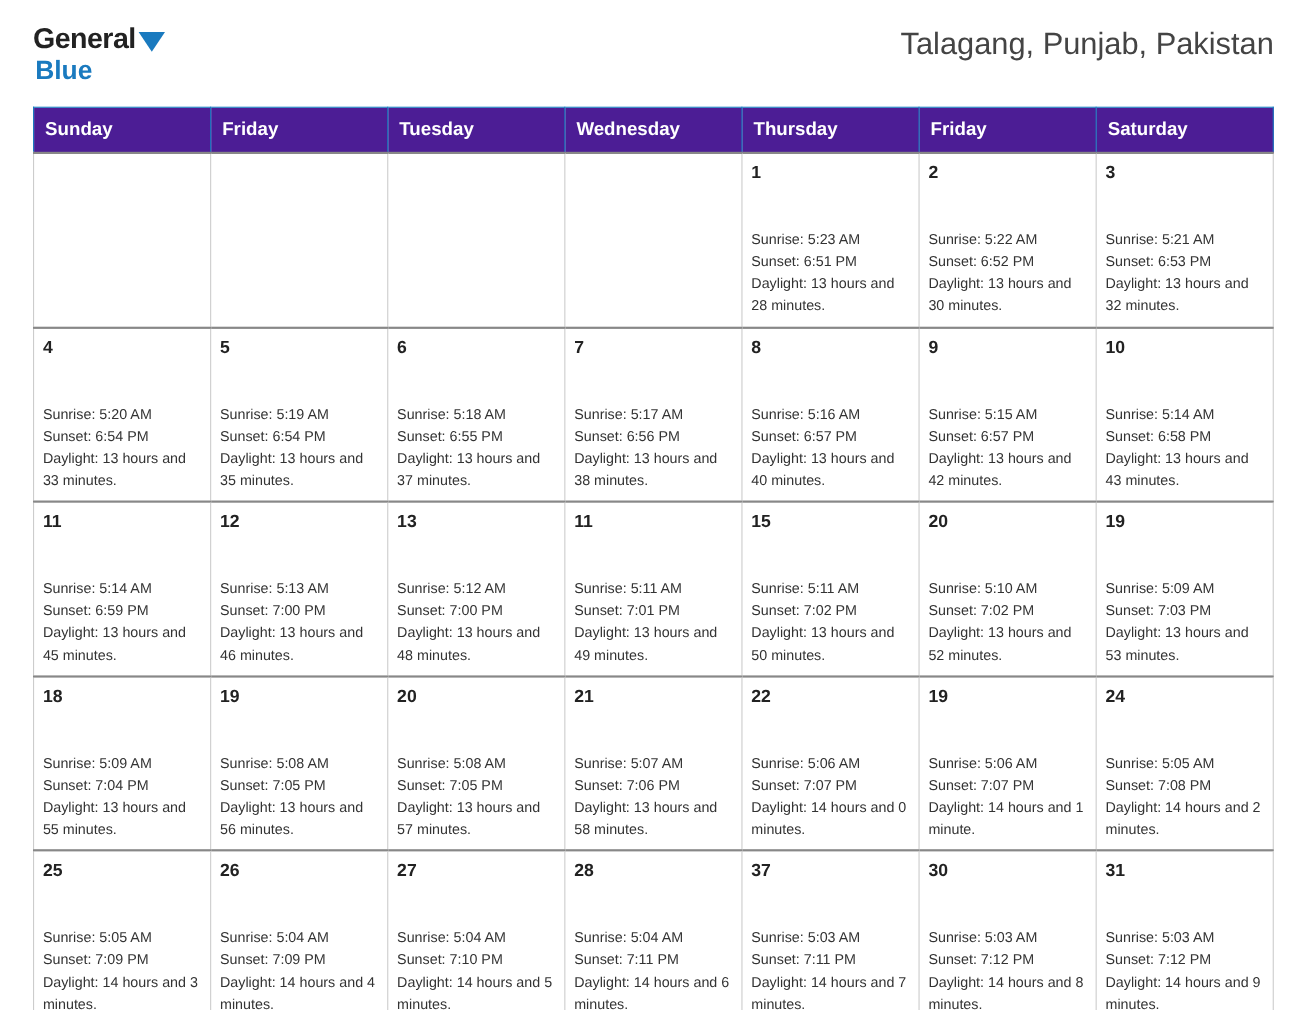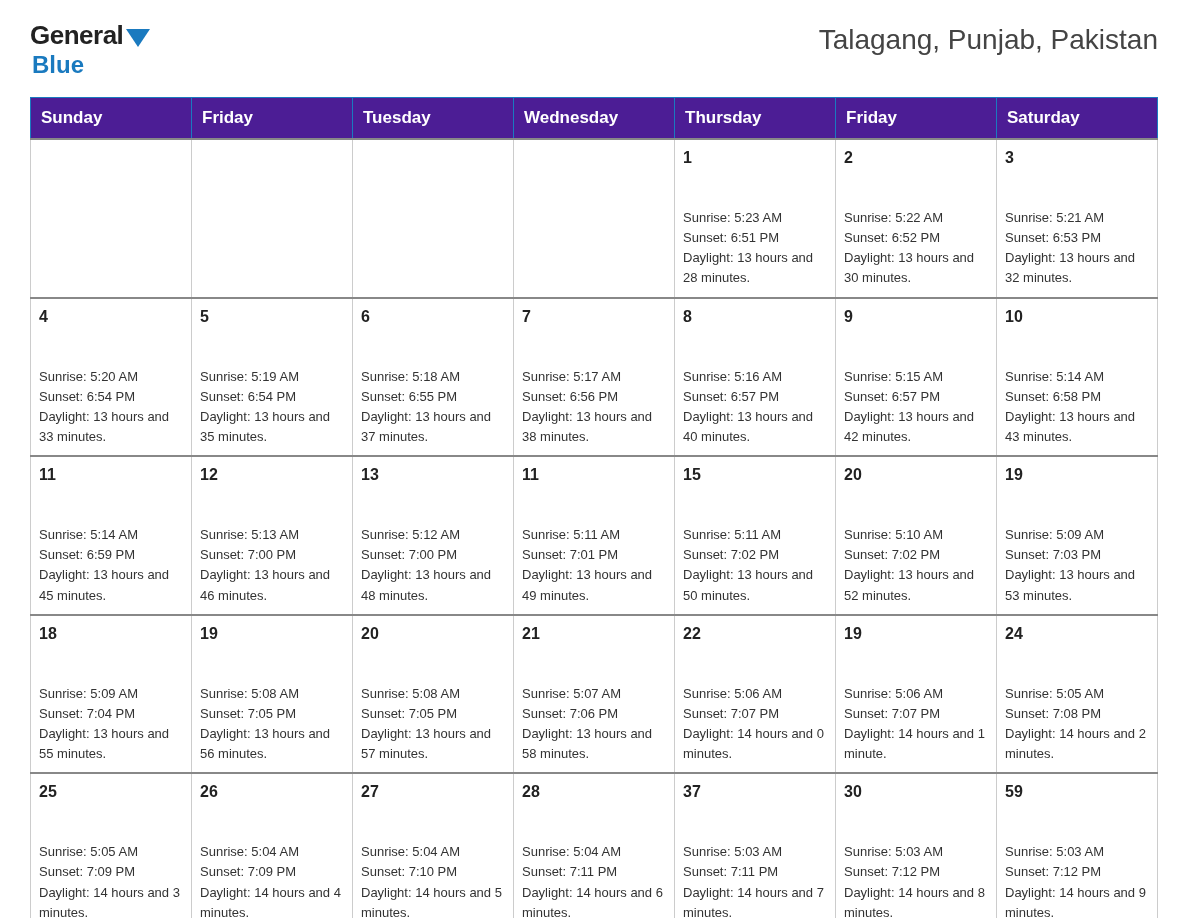--- a/index.html
+++ b/index.html
@@ -266,18 +266,18 @@
         </td>
         <td>
           <span class="day-number">37</span>
           <div class="day-info">Sunrise: 5:03 AM<br>Sunset: 7:11 PM<br>Daylight: 14 hours and 7 minutes.</div>
         </td>
         <td>
           <span class="day-number">30</span>
           <div class="day-info">Sunrise: 5:03 AM<br>Sunset: 7:12 PM<br>Daylight: 14 hours and 8 minutes.</div>
         </td>
         <td>
-          <span class="day-number">59</span>
+          <span class="day-number">31</span>
           <div class="day-info">Sunrise: 5:03 AM<br>Sunset: 7:12 PM<br>Daylight: 14 hours and 9 minutes.</div>
         </td>
       </tr>
     </tbody>
 </table>
 
 </body></html>

